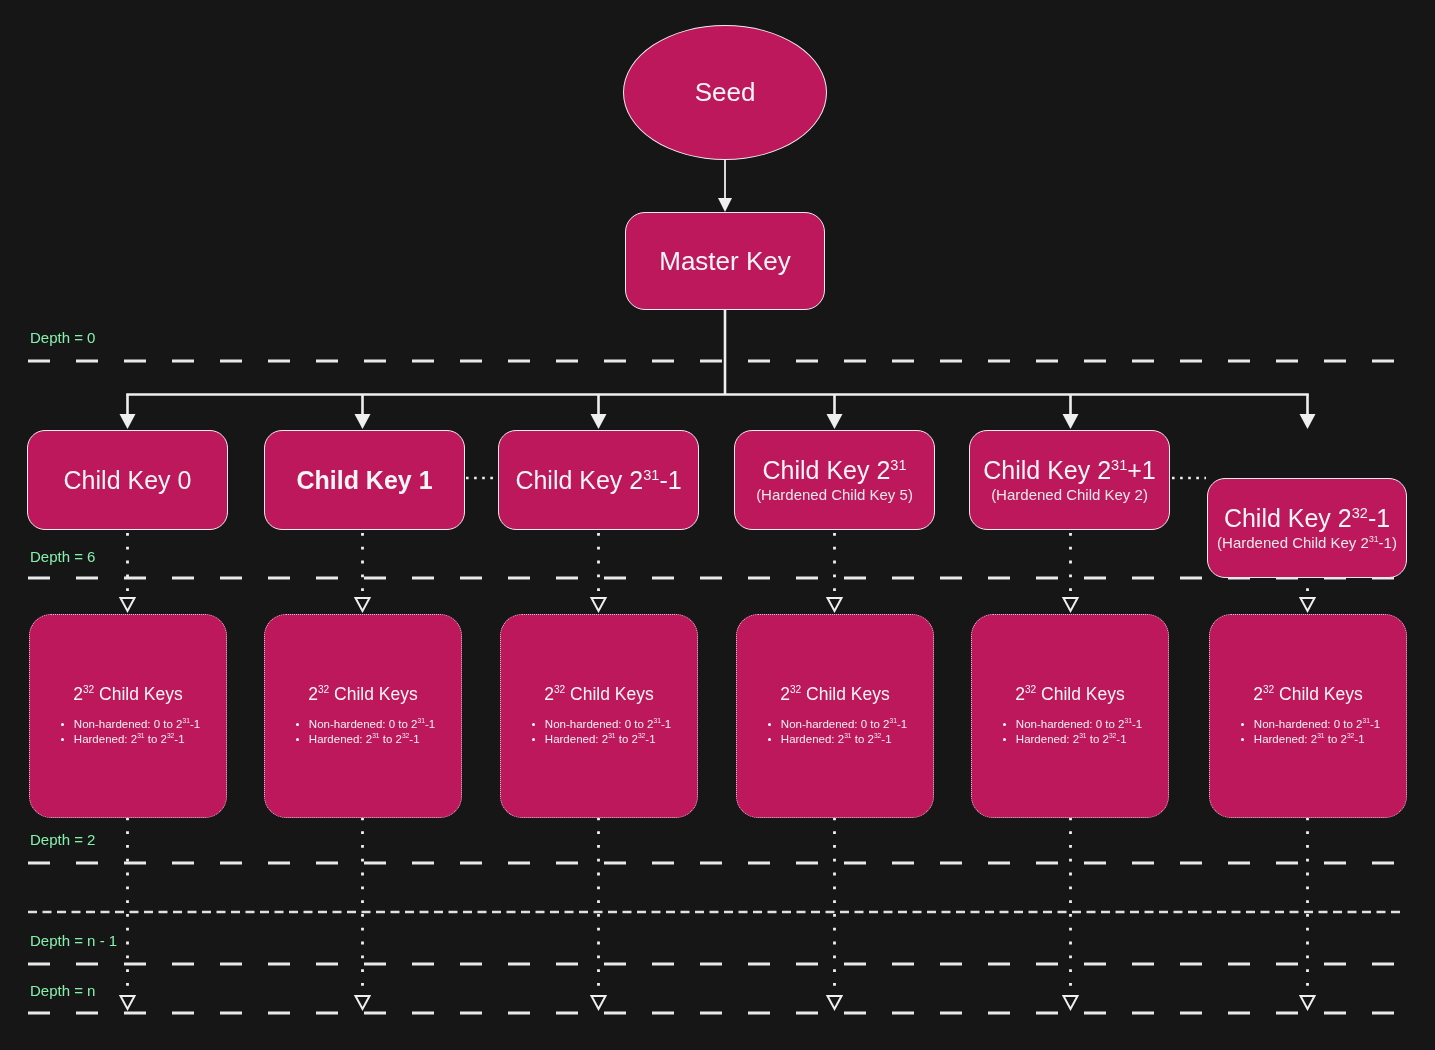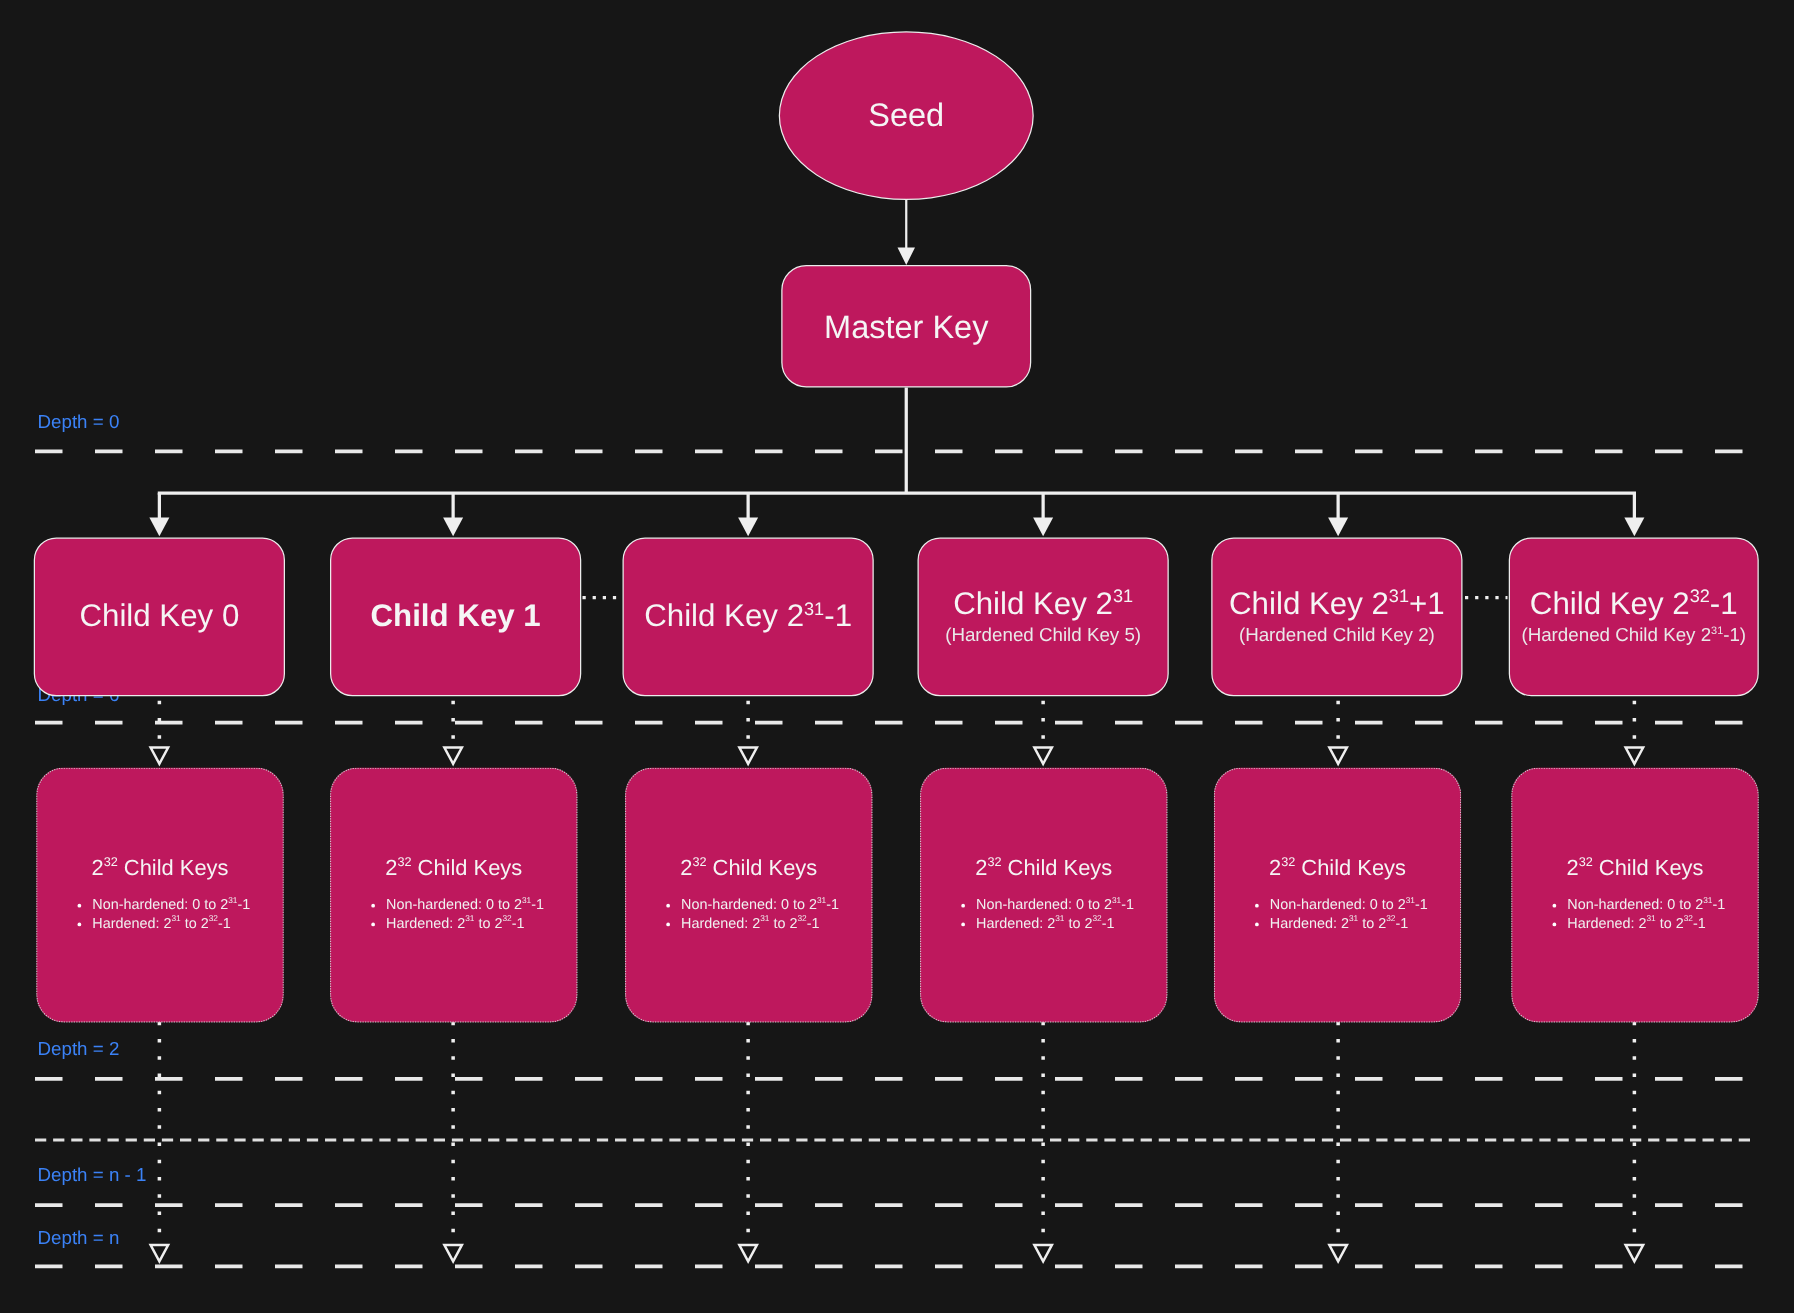--- a/index.html
+++ b/index.html
@@ -34,31 +34,31 @@
     left: 623px; top: 25px; width: 204px; height: 135px;
     border-radius: 50%;
     font-size: 26px;
   }
   .master {
     left: 625px; top: 212px; width: 200px; height: 98px;
     border-radius: 20px;
     font-size: 26px;
   }
   .child {
-    top: 430px; width: 201px; height: 127px;
+    top: 430px; width: 201px; height: 100px;
     border-radius: 18px;
   }
   .child .ck-title { font-size: 25px; line-height: 1.15; white-space: nowrap; }
   .child .ck-sub { font-size: 15px; line-height: 1.2; margin-top: 2px; color: #e9e9e9; white-space: nowrap; }
   .c0 { left: 27px; }
   .c1 { left: 264px; font-weight: bold; }
   .c2 { left: 498px; }
   .c3 { left: 734px; }
   .c4 { left: 969px; }
-  .c5 { left: 1207px; width: 200px; }
+  .c5 { left: 1207px; width: 200px; margin-top: 48px; }
   .group {
     top: 614px; width: 198px; height: 204px;
     border-radius: 22px;
     border: 1.6px dotted #c9c9c9;
     justify-content: center;
     gap: 10px;
   }
   .g0 { left: 29px; }
   .g1 { left: 264px; }
   .g2 { left: 500px; }
@@ -72,21 +72,21 @@
     text-align: left;
     font-size: 11.5px;
     color: #f0f0f0;
   }
   .group ul li { margin: 3px 0; white-space: nowrap; }
   .group ul li::marker { color: #ffffff; font-size: 10px; }
   .depth-label {
     position: absolute;
     left: 30px;
     font-size: 15px;
-    color: #3b82f6;
+    color: #86efac;
     z-index: 1;
     white-space: nowrap;
     text-align: center;
   }
   .dl0 { top: 329px; }
   .dl1 { top: 548px; }
   .dl2 { top: 831px; }
   .dl3 { top: 932px; }
   .dl4 { top: 982px; }
   sup { font-size: 58%; line-height: 0; vertical-align: super; }

